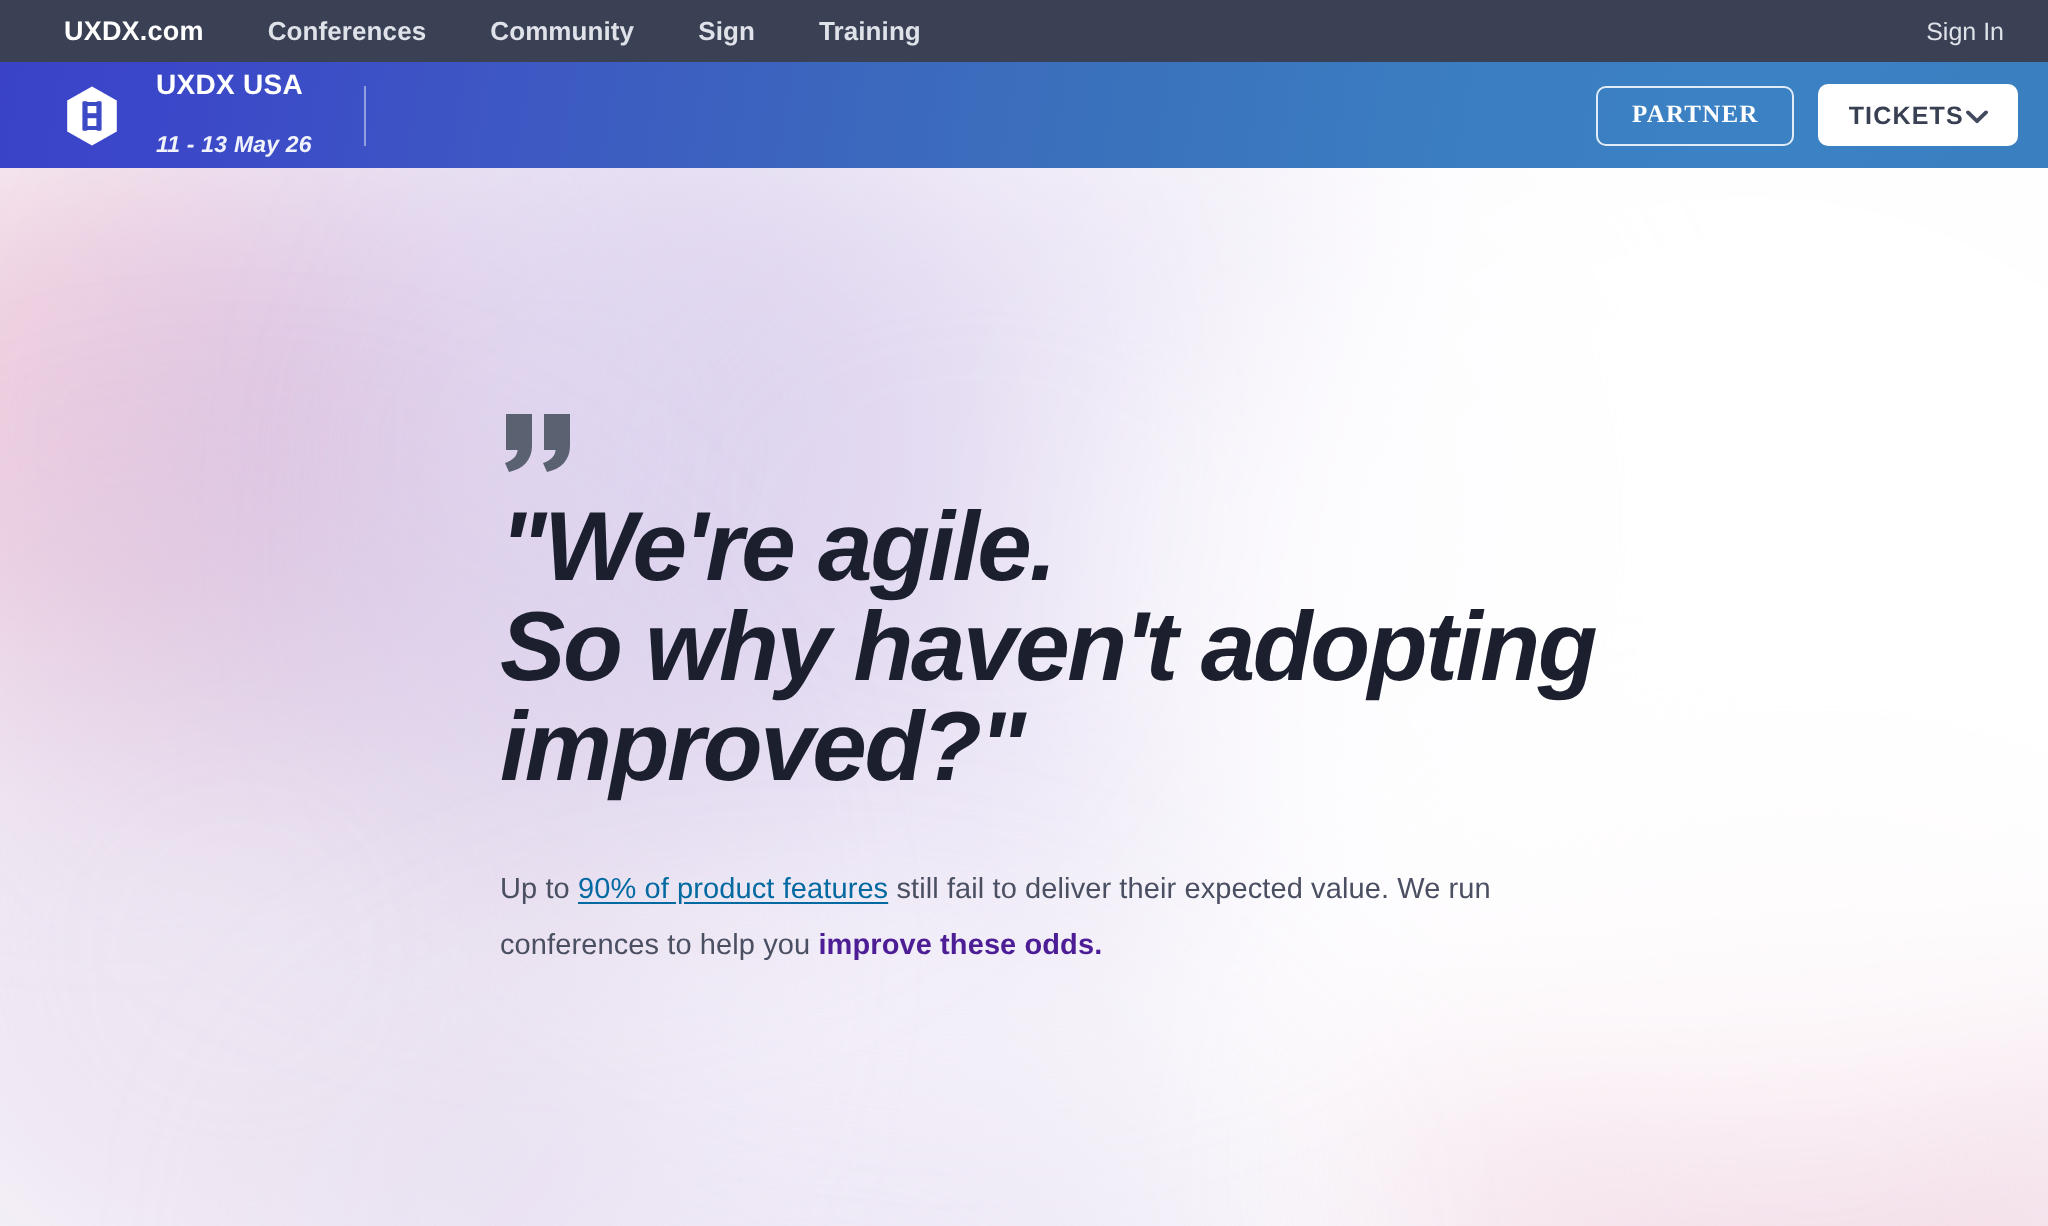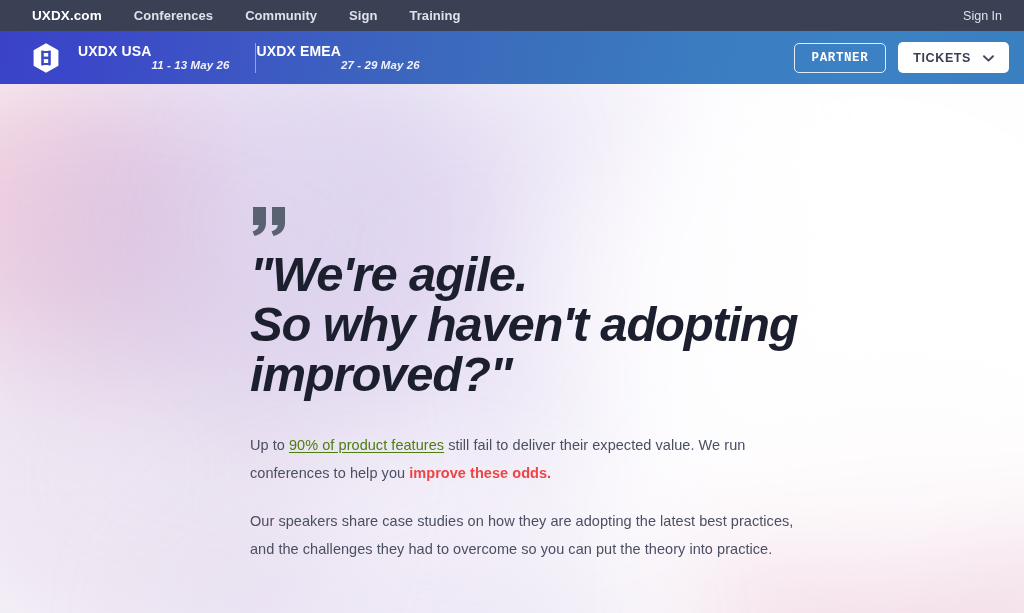--- a/index.html
+++ b/index.html
@@ -72,21 +72,21 @@
     position:relative;
     display:flex; align-items:center; justify-content:center;
   }
   .logo-hex svg{ display:block; }
 
   .events{
     display:flex; align-items:center;
     margin-left:16px;
   }
   .event{
-    display:flex; flex-direction:row; justify-content:center;
+    display:flex; flex-direction:column; justify-content:center;
     padding:0 26px 0 0;
   }
   .event-divider{
     width:1px; height:30px;
     background:rgba(255,255,255,.45);
   }
   .event-name{
     color:#ffffff;
     font-size:14px;
     font-weight:bold;
@@ -114,28 +114,28 @@
     padding:0 17px;
     display:flex; align-items:center; justify-content:center;
     border:1px solid rgba(255,255,255,.85);
     border-radius:5px;
     background:transparent;
     color:#ffffff;
     font-size:12.5px;
     font-weight:bold;
     letter-spacing:.6px;
     white-space:nowrap;
-    font-family:Liberation Mono, monospace;
+    font-family:Liberation Serif, serif;
     cursor:pointer;
   }
   .btn-tickets{
     height:31px;
     padding:0 15px;
     display:flex; align-items:center; justify-content:center;
-    gap:12px;
+    gap:1px;
     border:none;
     border-radius:5px;
     background:#ffffff;
     color:#394053;
     font-size:12.5px;
     font-weight:bold;
     letter-spacing:.6px;
     white-space:nowrap;
     font-family:"Liberation Sans", sans-serif;
     cursor:pointer;
@@ -213,26 +213,26 @@
   .body-p{
     color:#4a4f62;
     font-size:14.5px;
     line-height:28px;
     max-width:548px;
     margin-bottom:20px;
     letter-spacing:.05px;
   }
   .body-p:last-child{ margin-bottom:0; }
   .inline-link{
-    color:#4d7c0f;
+    color:#0369a1;
     text-decoration:underline;
     text-underline-offset:2px;
     cursor:pointer;
   }
-  .inline-strong{ font-weight:bold; color:#ef4444; }
+  .inline-strong{ font-weight:bold; color:#4c1d95; }
 </style>
 </head>
 <body>
 
 <div class="topnav">
   <div class="topnav-left">
     <span class="brand">UXDX.com</span>
     <span class="nav-item">Conferences</span>
     <span class="nav-item">Community</span>
     <span class="nav-item">Sign</span>
@@ -257,24 +257,20 @@
       </g>
     </svg>
   </div>
 
   <div class="events">
     <div class="event">
       <span class="event-name">UXDX USA</span>
       <span class="event-date">11 - 13 May 26</span>
     </div>
     <div class="event-divider"></div>
-    <div class="event">
-      <span class="event-name">UXDX EMEA</span>
-      <span class="event-date">27 - 29 May 26</span>
-    </div>
   </div>
 
   <div class="eventbar-actions">
     <button class="btn-partner">PARTNER</button>
     <button class="btn-tickets">
       <span>TICKETS</span>
       <span class="chev">
         <svg width="11" height="7" viewBox="0 0 11 7" aria-hidden="true">
           <path d="M1 1.2 L5.5 5.6 L10 1.2" fill="none" stroke="#434a5e" stroke-width="1.9" stroke-linecap="round" stroke-linejoin="round"></path>
         </svg>
@@ -302,16 +298,15 @@
     </div>
 
     <h1 class="headline">
       <span>"We're agile.</span><br>
       <span>So why haven't adopting</span><br>
       <span>improved?"</span>
     </h1>
 
     <p class="body-p"><span>Up to </span><a class="inline-link">90% of product features</a><span> still fail to deliver their expected value. We run conferences to help you </span><span class="inline-strong">improve these odds.</span></p>
 
-    <p class="body-p">Our speakers share case studies on how they are adopting the latest best practices, and the challenges they had to overcome so you can put the theory into practice.</p>
 
   </div>
 </div>
 
 </body></html>

